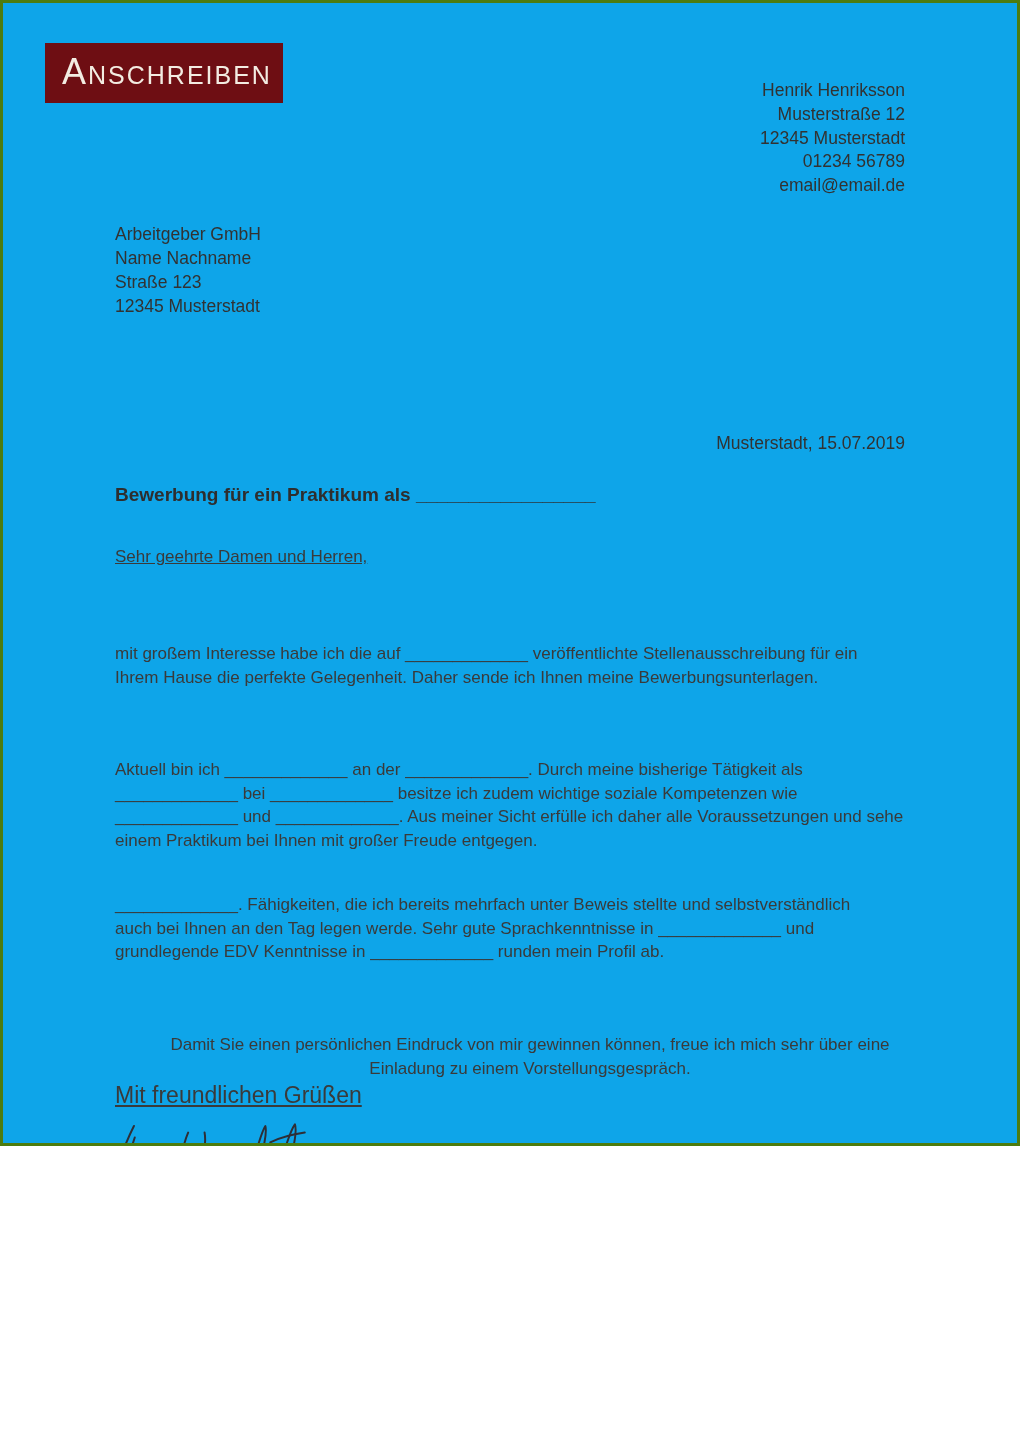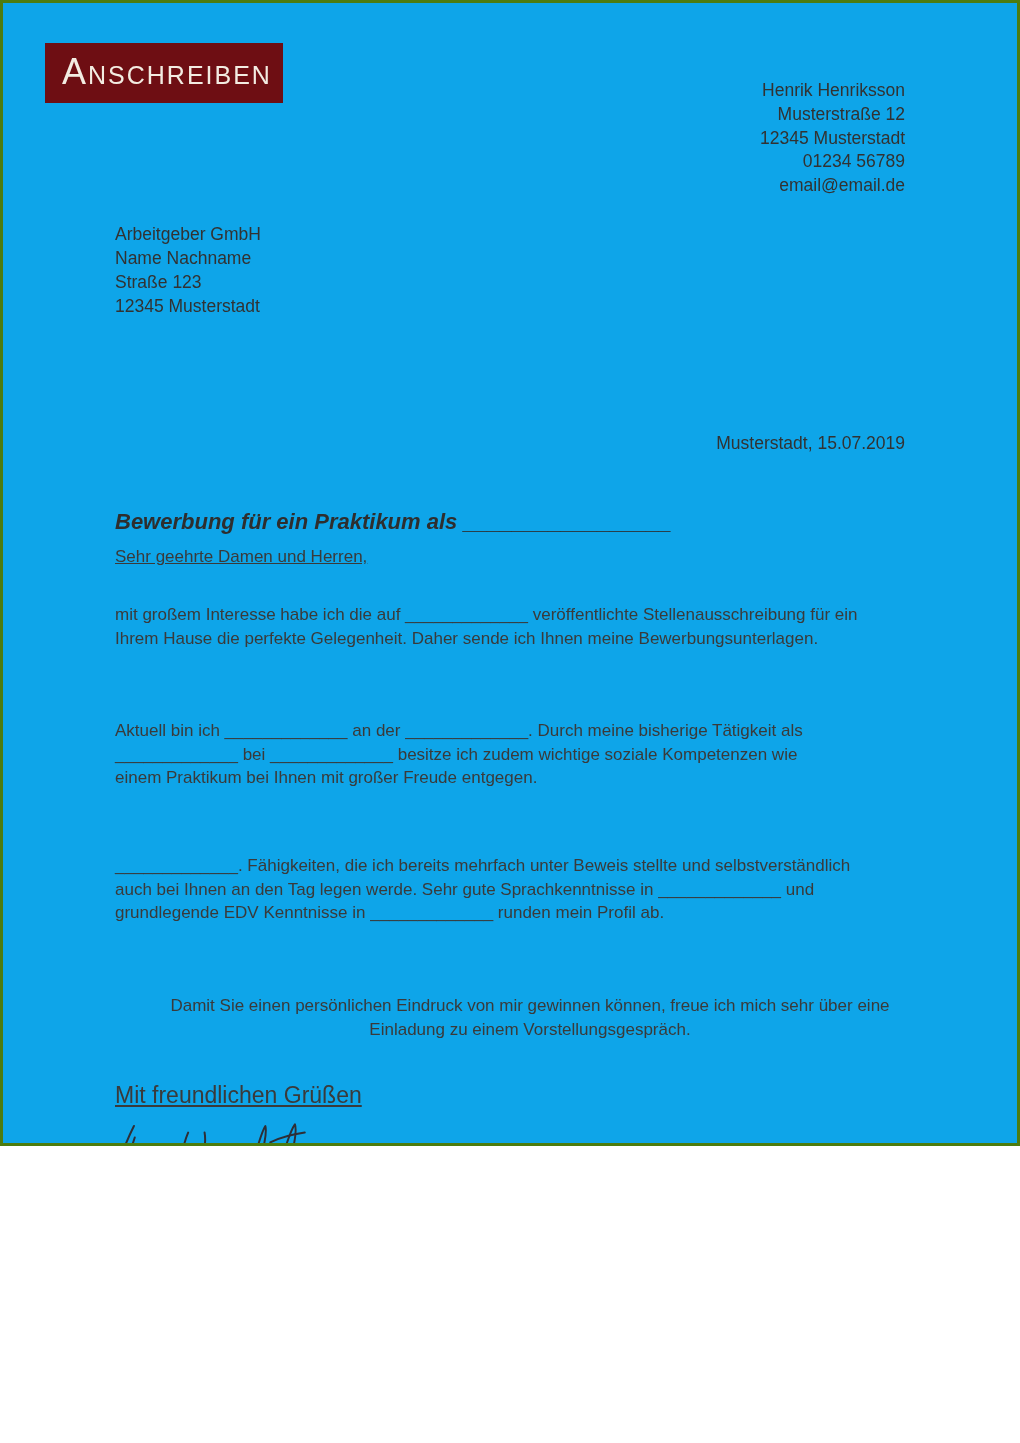--- a/index.html
+++ b/index.html
@@ -55,32 +55,31 @@
     color:#323232;
   }
   .dateline{
     position:absolute;right:112px;top:410px;
     font-size:17.5px;
     color:#323232;
     margin-top:20px;
   }
   
   .subject{
-    position:absolute;left:112px;top:506px;
-    font-size:22px;font-weight:bold;
+    position:absolute;left:112px;top:481px;
+    font-size:19px;font-weight:bold;
     color:#2e2e2e;
     white-space:nowrap;
-    font-style:italic;
   }
   .salutation{
     position:absolute;left:112px;top:544px;
     font-size:17px;
     text-decoration:underline;
   }
-  .para{position:absolute;left:112px;width:830px;font-size:17px;line-height:23.5px;}
+  .para{position:absolute;left:112px;width:830px;font-size:17px;line-height:23.5px;margin-top:39px;}
   .para div{white-space:nowrap;}
   .p1{top:600px;}
   .p2{top:716px;}
   .p3{top:851px;}
   .p4{top:991px;text-align:center;}
   .closing{
     position:absolute;left:112px;top:1079px;
     font-size:23px;
     text-decoration:underline;
   }
@@ -137,20 +136,21 @@
   <div class="salutation">Sehr geehrte Damen und Herren,</div>
 
   <div class="para p1">
     <div>mit großem Interesse habe ich die auf _____________ veröffentlichte Stellenausschreibung für ein</div>
     <div>Ihrem Hause die perfekte Gelegenheit. Daher sende ich Ihnen meine Bewerbungsunterlagen.</div>
   </div>
 
   <div class="para p2">
     <div>Aktuell bin ich _____________ an der _____________. Durch meine bisherige Tätigkeit als</div>
     <div>_____________ bei _____________ besitze ich zudem wichtige soziale Kompetenzen wie</div>
+    <div>_____________ und _____________. Aus meiner Sicht erfülle ich daher alle Voraussetzungen und sehe</div>
     <div>einem Praktikum bei Ihnen mit großer Freude entgegen.</div>
   </div>
 
   <div class="para p3">
     <div>_____________. Fähigkeiten, die ich bereits mehrfach unter Beweis stellte und selbstverständlich</div>
     <div>auch bei Ihnen an den Tag legen werde. Sehr gute Sprachkenntnisse in _____________ und</div>
     <div>grundlegende EDV Kenntnisse in _____________ runden mein Profil ab.</div>
   </div>
 
   <div class="para p4">

